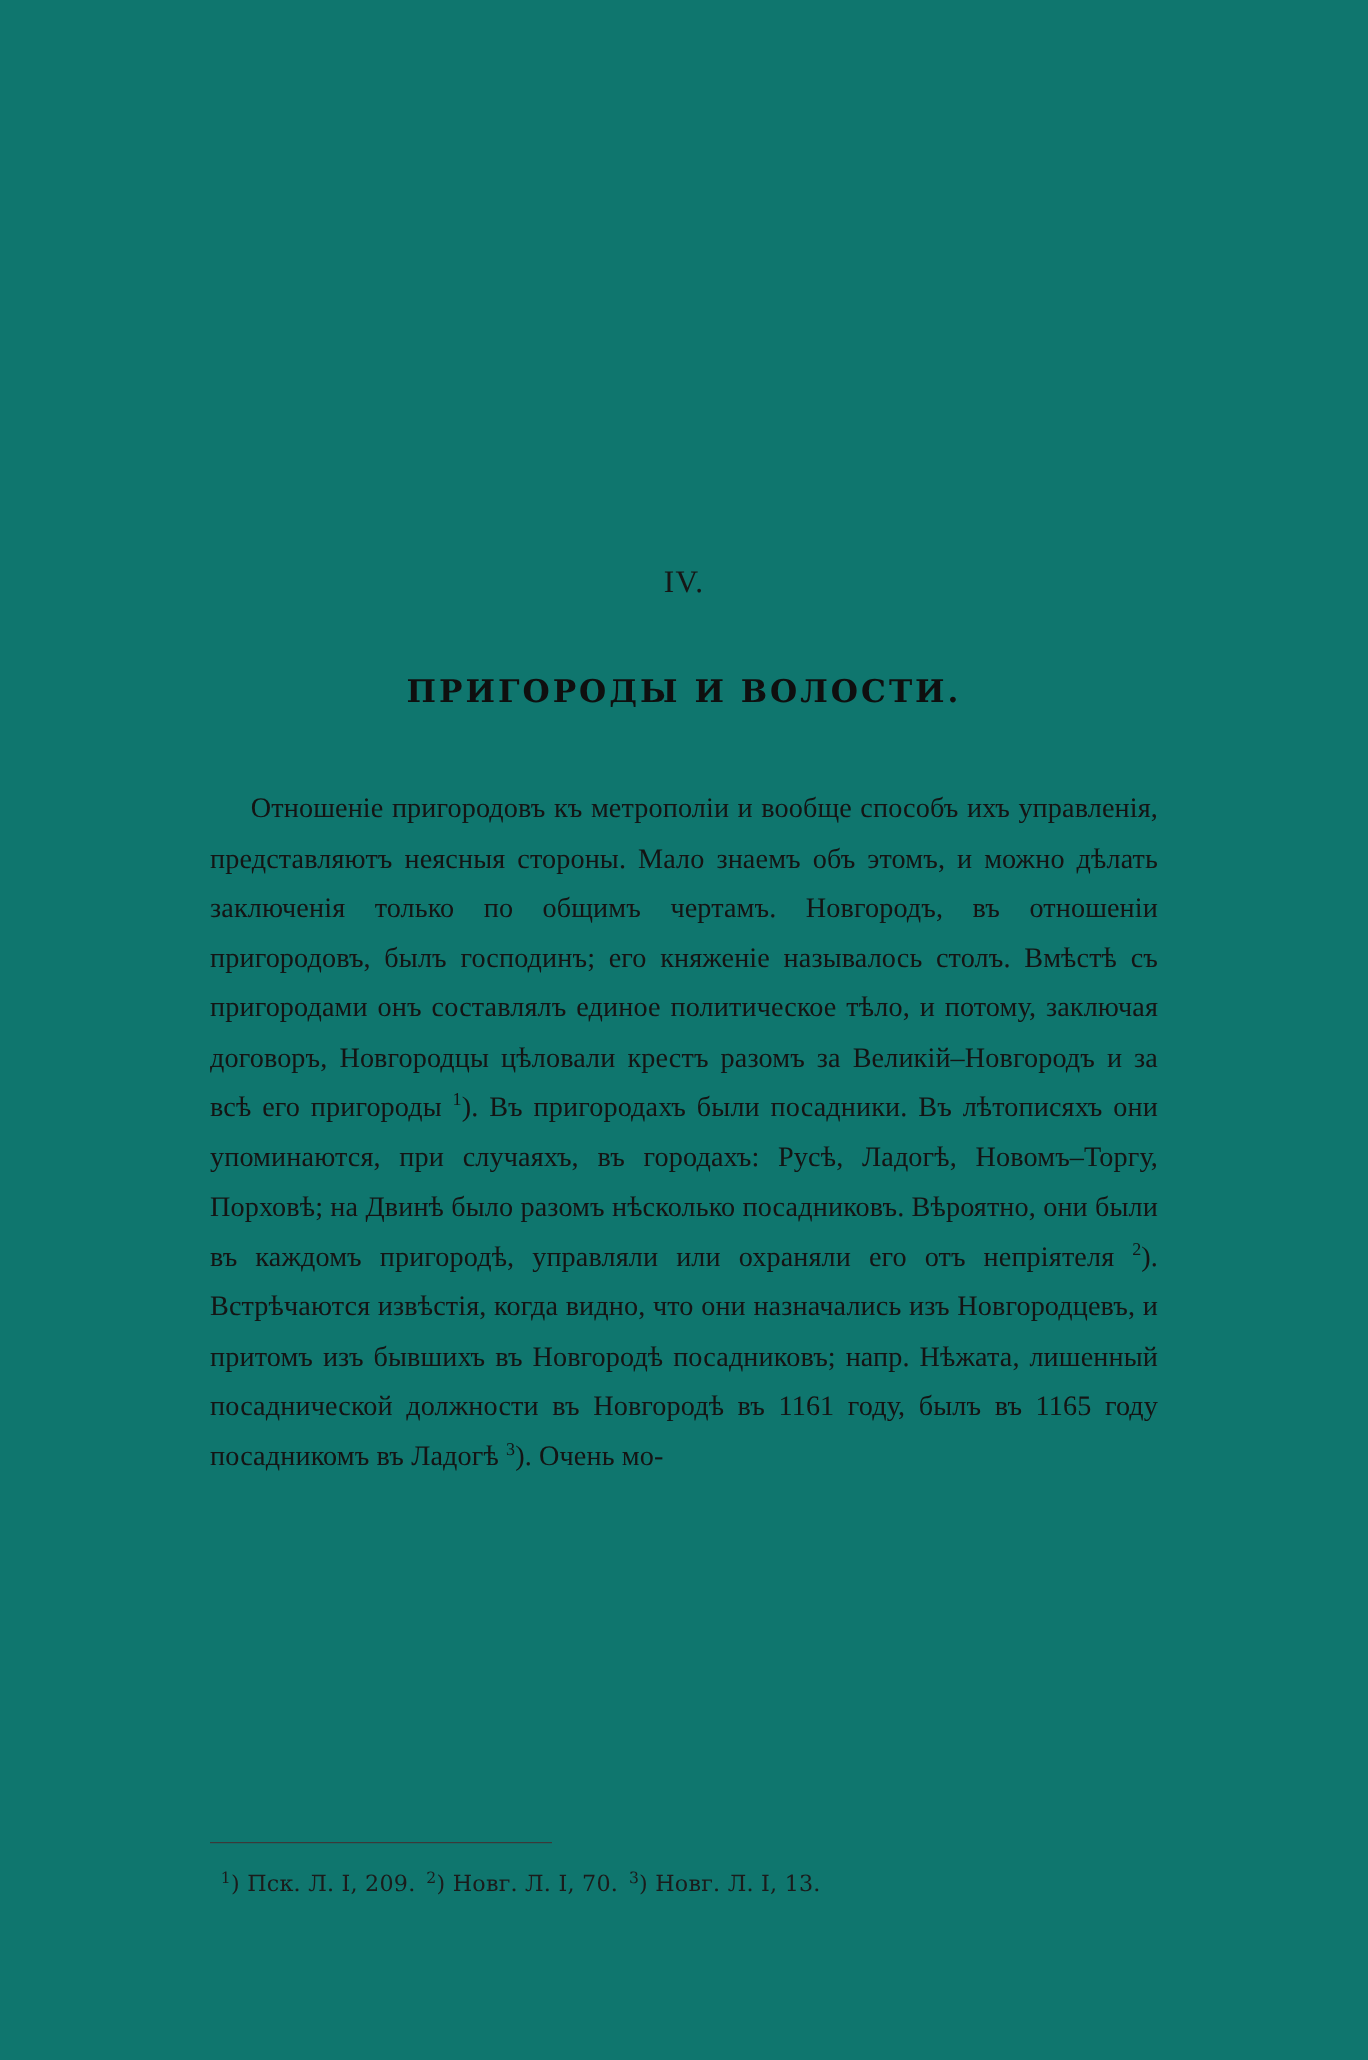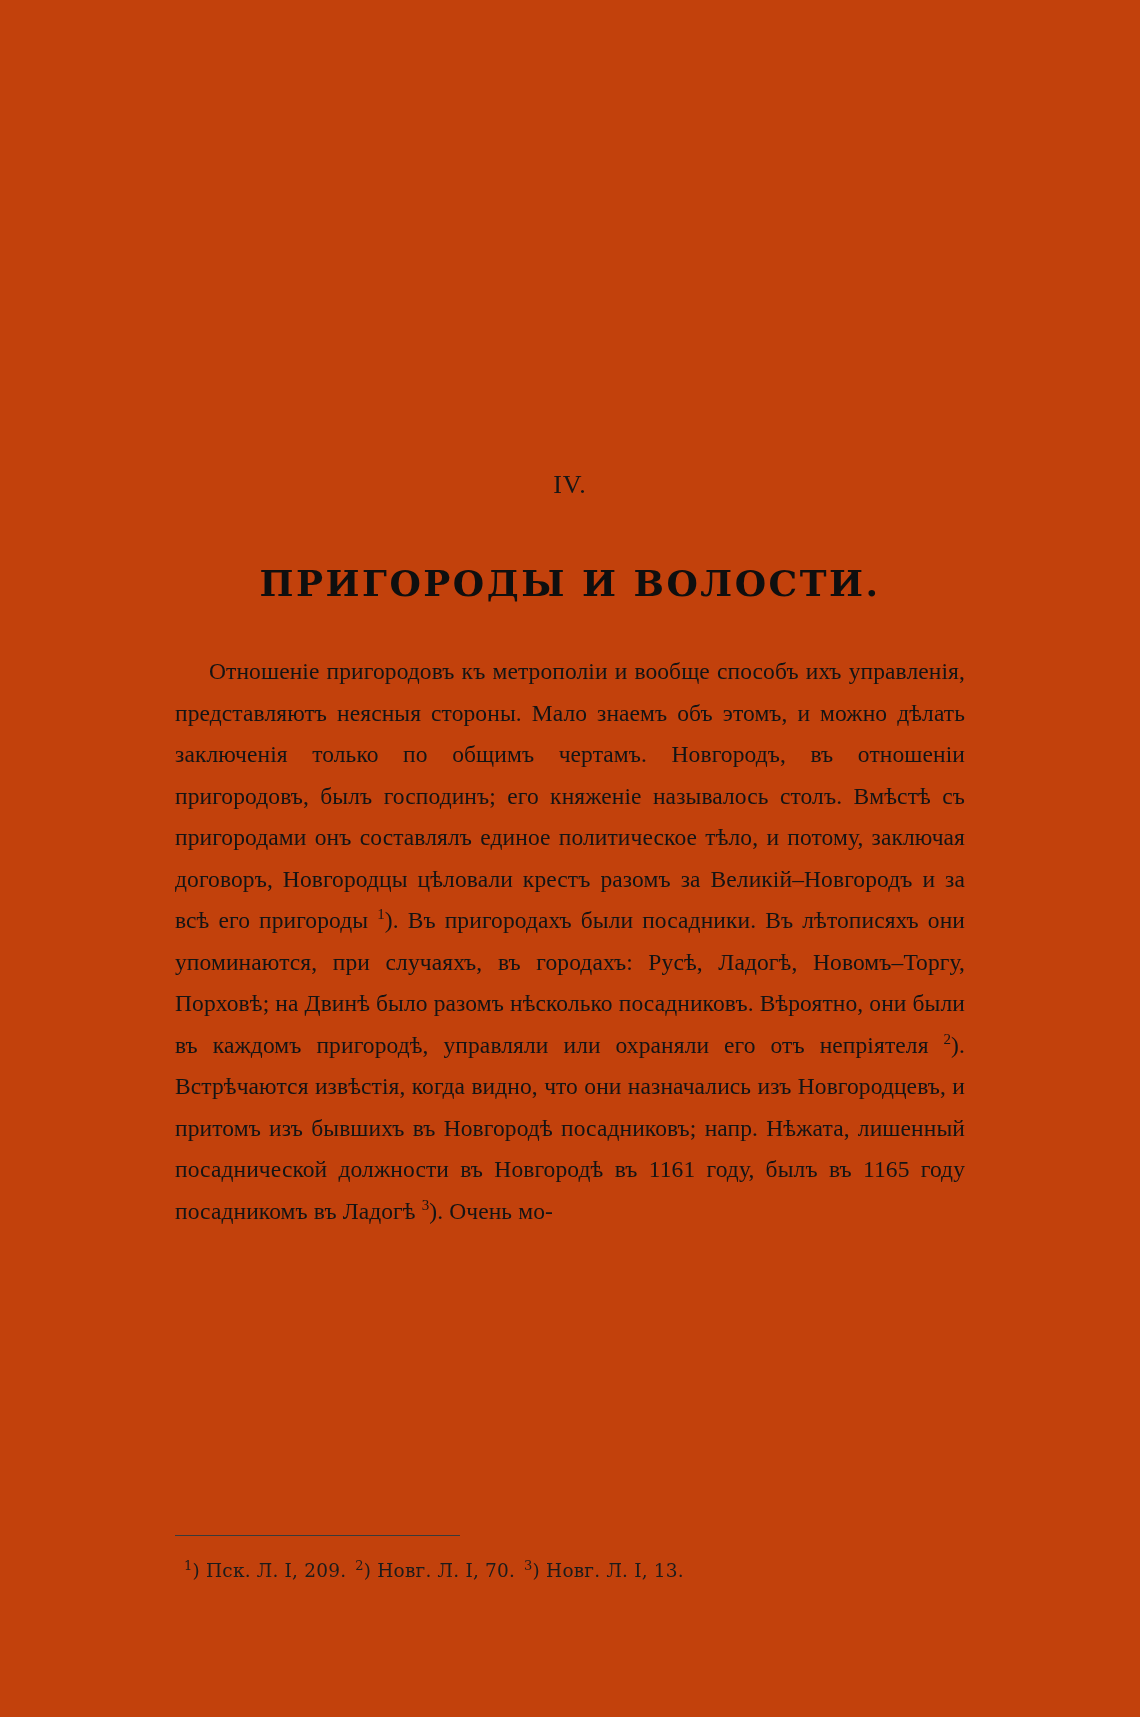--- a/index.html
+++ b/index.html
@@ -14,45 +14,45 @@
     color: #1a1a1a;
     position: relative;
     overflow: hidden;
   }
   .page {
     position: absolute;
     left: 0;
     top: 0;
     width: 1140px;
     height: 1717px;
-    background: #c2410c;
+    background: #0f766e;
   }
   .content {
     position: absolute;
     left: 175px;
     top: 470px;
     width: 790px;
   }
   .chapter-number {
     text-align: center;
     font-family: "Liberation Serif", serif;
     font-size: 26px;
     letter-spacing: 1px;
     color: #161616;
     margin: 0 0 62px 0;
     font-weight: normal;
   }
   .chapter-title {
     text-align: center;
     font-family: "DejaVu Serif", serif;
-    font-size: 36px;
+    font-size: 26px;
     font-weight: bold;
     letter-spacing: 2.5px;
     color: #0f0f0f;
-    margin: 0 0 47px 0;
+    margin: 0 0 62px 0;
   }
   .body-text {
     font-family: Liberation Serif, serif;
     font-size: 23.5px;
     line-height: 41.5px;
     text-align: justify;
     text-justify: inter-word;
     color: #141414;
     letter-spacing: 0.1px;
     hyphens: none;

